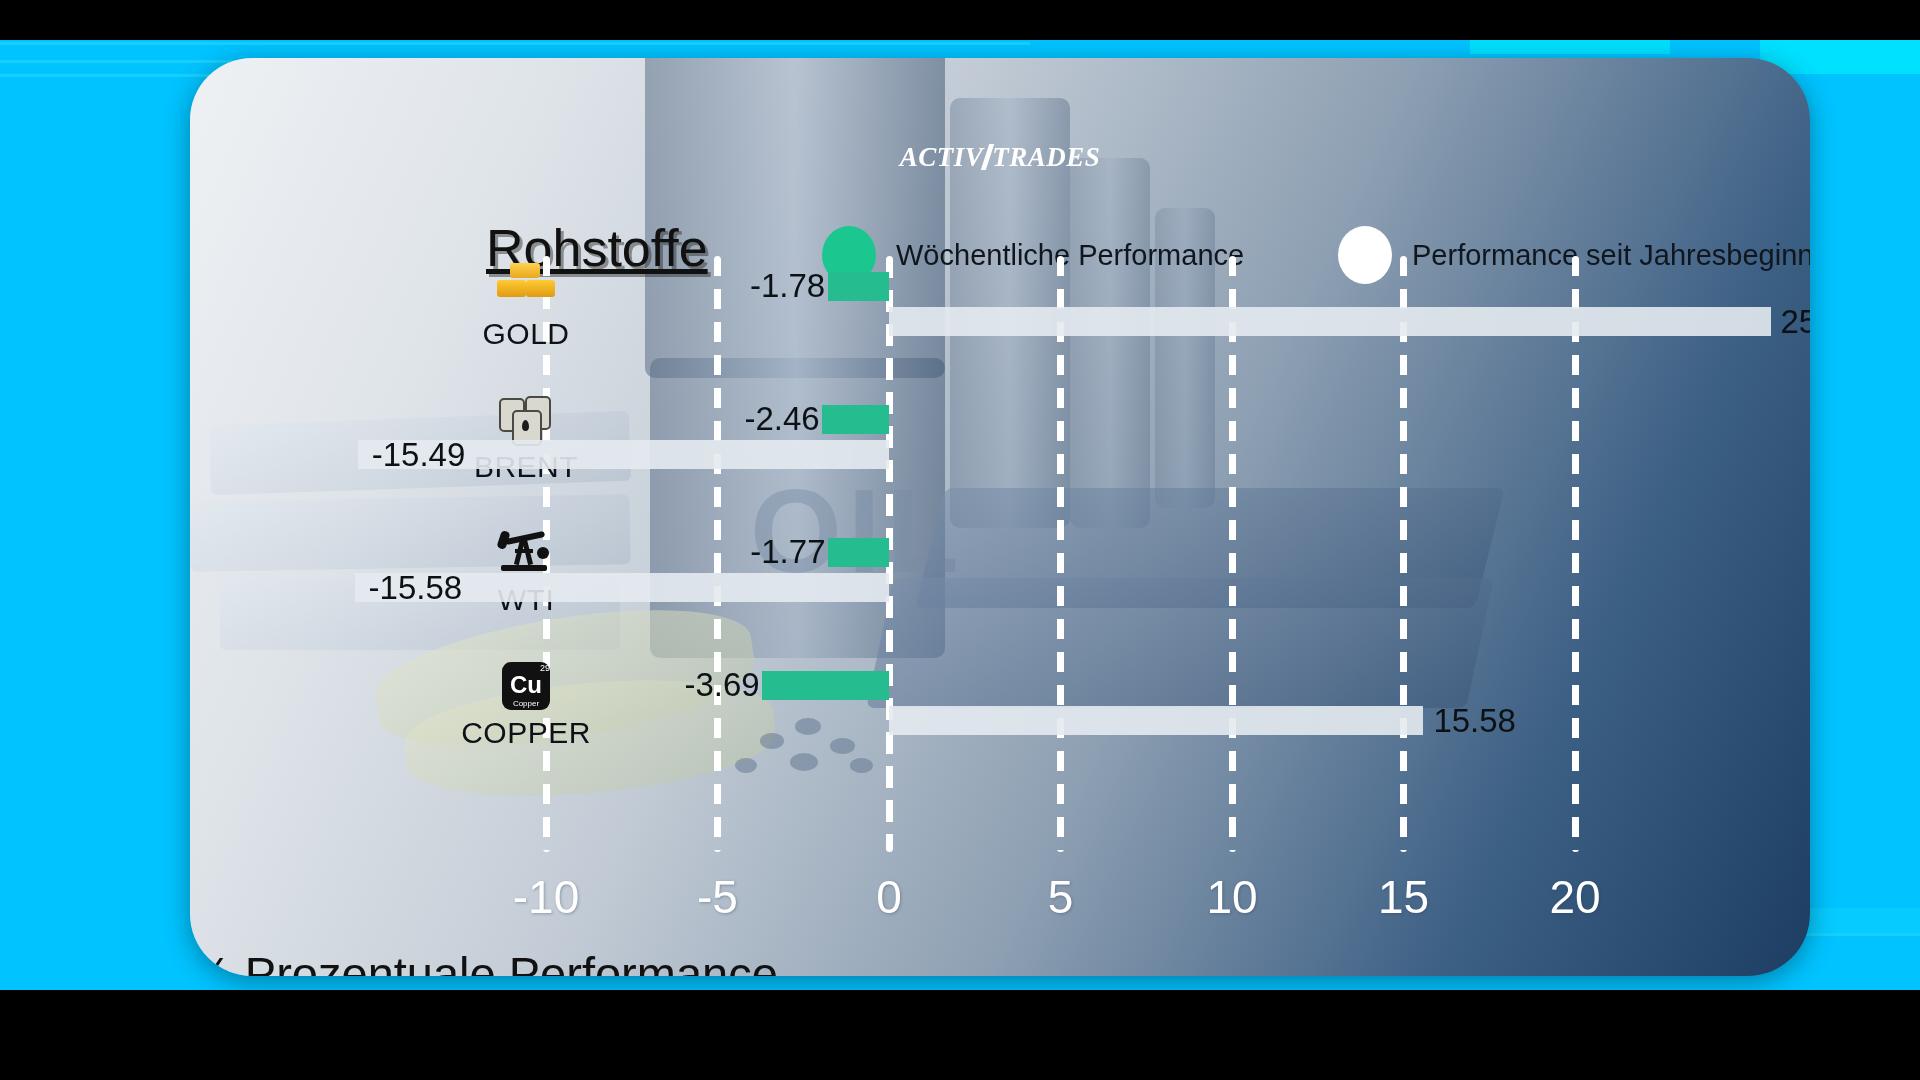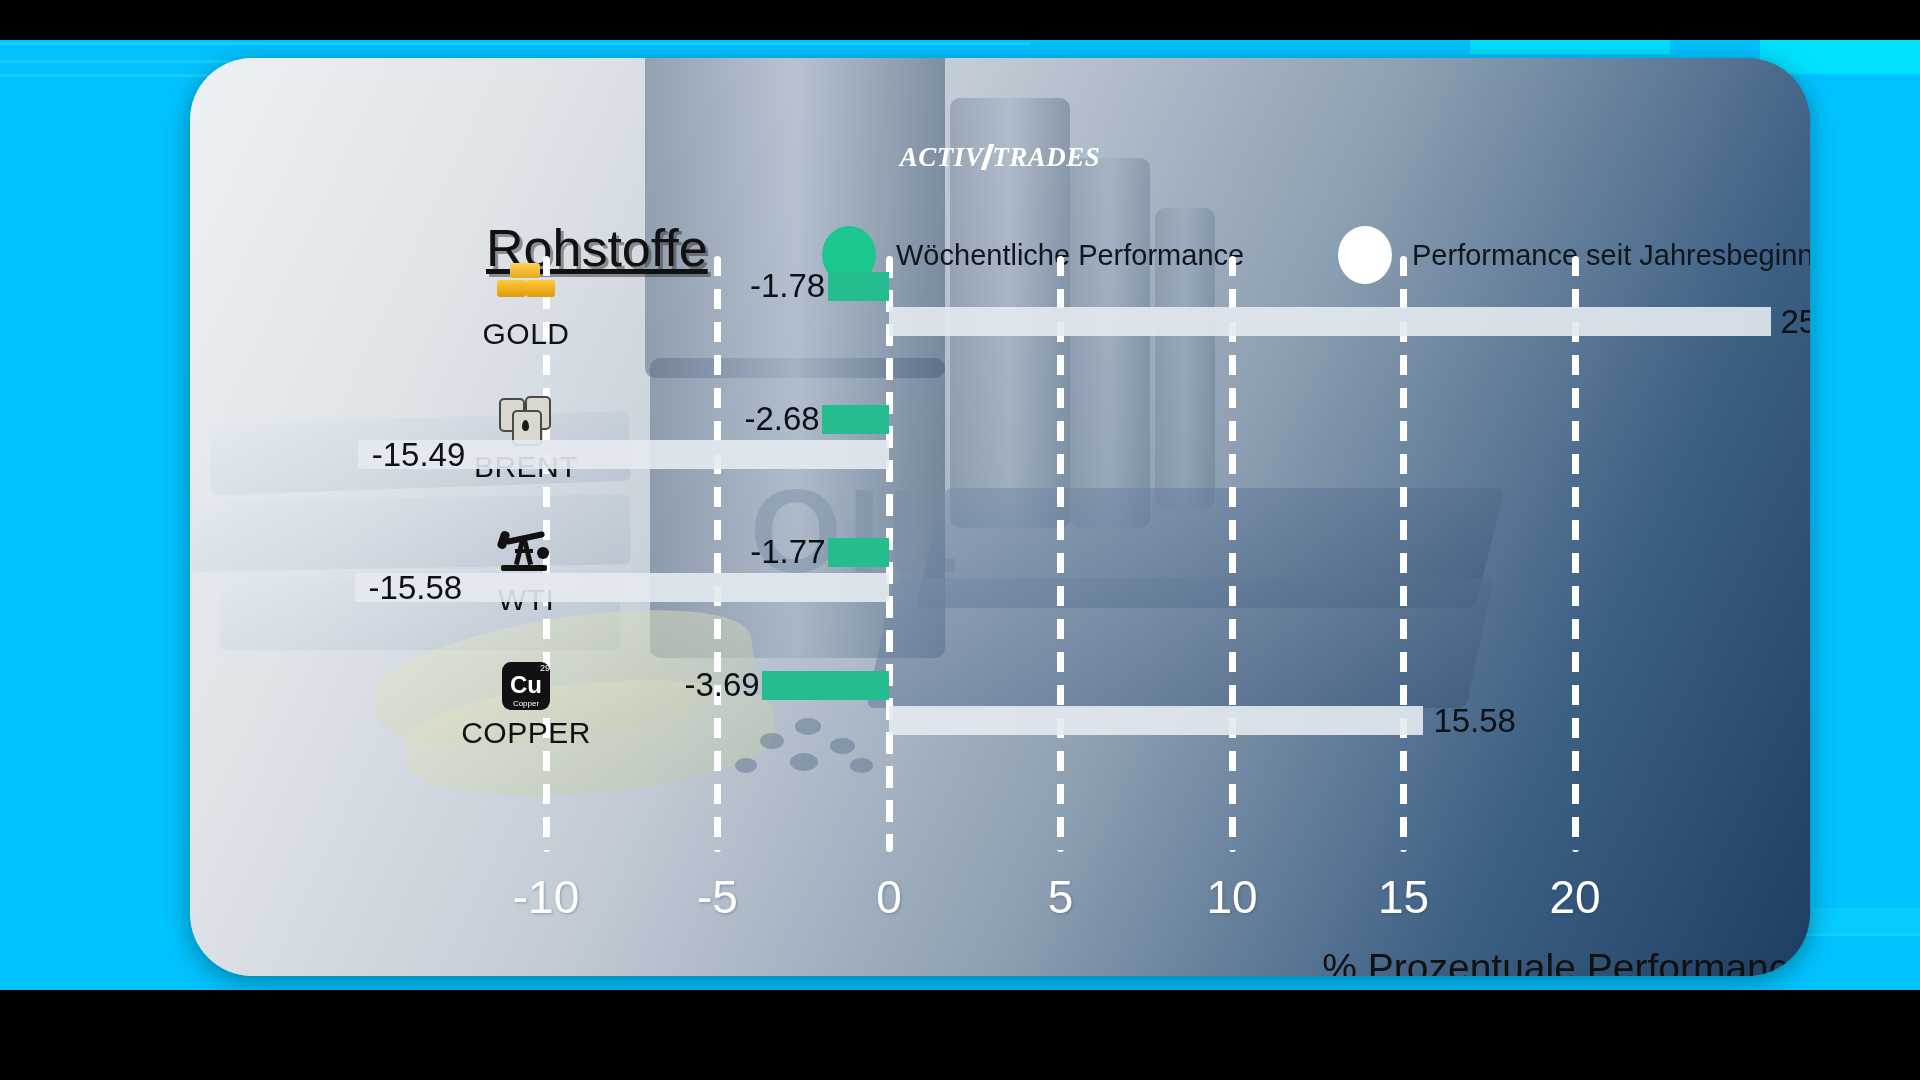--- a/index.html
+++ b/index.html
@@ -49,21 +49,21 @@
 
   
   .plot{position:absolute;left:0;top:0;width:1620px;height:918px;}
   .grid-line{position:absolute;top:198px;height:596px;width:7px;
              background:repeating-linear-gradient(to bottom,#ffffff 0 20px,rgba(255,255,255,0) 20px 33px);
              border-radius:4px;}
   .zero-line{background:repeating-linear-gradient(to bottom,#ffffff 0 22px,rgba(255,255,255,0) 22px 34px);}
 
   .xtick{position:absolute;top:812px;font-size:46px;color:#ffffff;transform:translateX(-50%);
          text-shadow:1px 1px 3px rgba(40,60,80,.35);}
-  .xaxis-label{position:absolute;left:0;right:0;top:888px;text-align:right;font-size:39px;color:#111;}
+  .xaxis-label{position:absolute;left:0;right:0;top:888px;text-align:left;font-size:47px;color:#111;}
 
   
   .row{position:absolute;left:0;width:1620px;}
   .row-icon{position:absolute;width:76px;text-align:center;font-size:40px;line-height:1;}
   .row-name{position:absolute;width:240px;text-align:center;font-size:30px;color:#0d1218;letter-spacing:.5px;}
 
   .bar{position:absolute;height:29px;}
   .bar-green{background:#25BD8F;}
   .bar-white{background:rgba(228,234,240,.9);}
   .bar-value{position:absolute;font-size:33px;color:#0c1116;white-space:nowrap;}
@@ -157,21 +157,21 @@
           <div class="row-name" style="left: 216px; top: 54px;">GOLD</div>
           <div class="bar bar-green" style="left: 637.946px; width: 61.054px; top: 9px;"></div>
           <div class="bar-value" style="top: 4px; left: 559.946px;">-1.78</div>
           <div class="bar bar-white" style="left: 699px; width: 881.51px; top: 44px;"></div>
           <div class="bar-value" style="top: 40px; left: 1590.51px;">25.70</div>
         </div>
         <div class="row" style="top: 338px;">
           <div class="row-icon" style="left: 298px; top: 0px;"><span class="ico-brent"><span class="brl" style="left:0;top:2px;width:22px;height:30px;"></span><span class="brl" style="left:26px;top:0px;width:22px;height:30px;"></span><span class="brl" style="left:13px;top:14px;width:26px;height:32px;"></span><span style="position:absolute;left:23px;top:24px;width:7px;height:11px;background:#1b1b1b;border-radius:50% 50% 50% 50%/60% 60% 40% 40%;"></span></span></div>
           <div class="row-name" style="left: 216px; top: 54px;">BRENT</div>
           <div class="bar bar-green" style="left: 632.458px; width: 66.542px; top: 9px;"></div>
-          <div class="bar-value" style="top: 4px; left: 554.458px;">-2.68</div>
+          <div class="bar-value" style="top: 4px; left: 554.458px;">-2.46</div>
           <div class="bar bar-white" style="left: 167.693px; width: 531.307px; top: 44px;"></div>
           <div class="bar-value" style="top: 40px; left: 181.693px;">-15.49</div>
         </div>
         <div class="row" style="top: 471px;">
           <div class="row-icon" style="left: 298px; top: 0px;"><span class="ico-wti"><span style="position:absolute;left:2px;top:2px;width:9px;height:18px;background:#111;border-radius:4px;transform:rotate(18deg);"></span><span style="position:absolute;left:8px;top:6px;width:40px;height:6px;background:#111;transform:rotate(-12deg);border-radius:3px;"></span><span style="position:absolute;left:20px;top:10px;width:5px;height:26px;background:#111;transform:rotate(14deg);"></span><span style="position:absolute;left:28px;top:10px;width:5px;height:26px;background:#111;transform:rotate(-14deg);"></span><span style="position:absolute;left:18px;top:20px;width:18px;height:4px;background:#111;"></span><span style="position:absolute;left:40px;top:18px;width:12px;height:12px;background:#111;border-radius:50%;"></span><span style="position:absolute;left:4px;top:36px;width:46px;height:6px;background:#111;border-radius:2px;"></span></span></div>
           <div class="row-name" style="left: 216px; top: 54px;">WTI</div>
           <div class="bar bar-green" style="left: 638.289px; width: 60.711px; top: 9px;"></div>
           <div class="bar-value" style="top: 4px; left: 560.289px;">-1.77</div>
           <div class="bar bar-white" style="left: 164.606px; width: 534.394px; top: 44px;"></div>
           <div class="bar-value" style="top: 40px; left: 178.606px;">-15.58</div>

